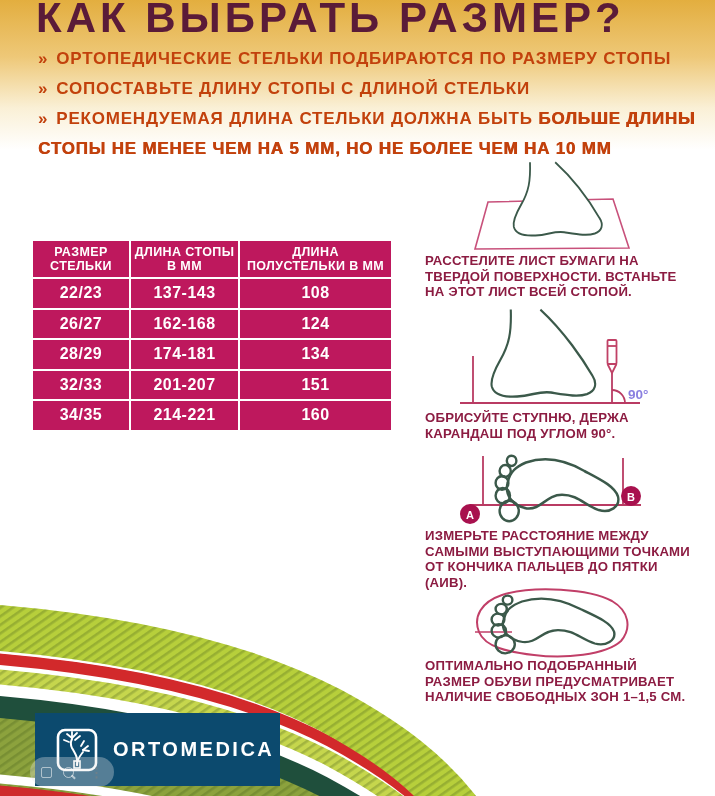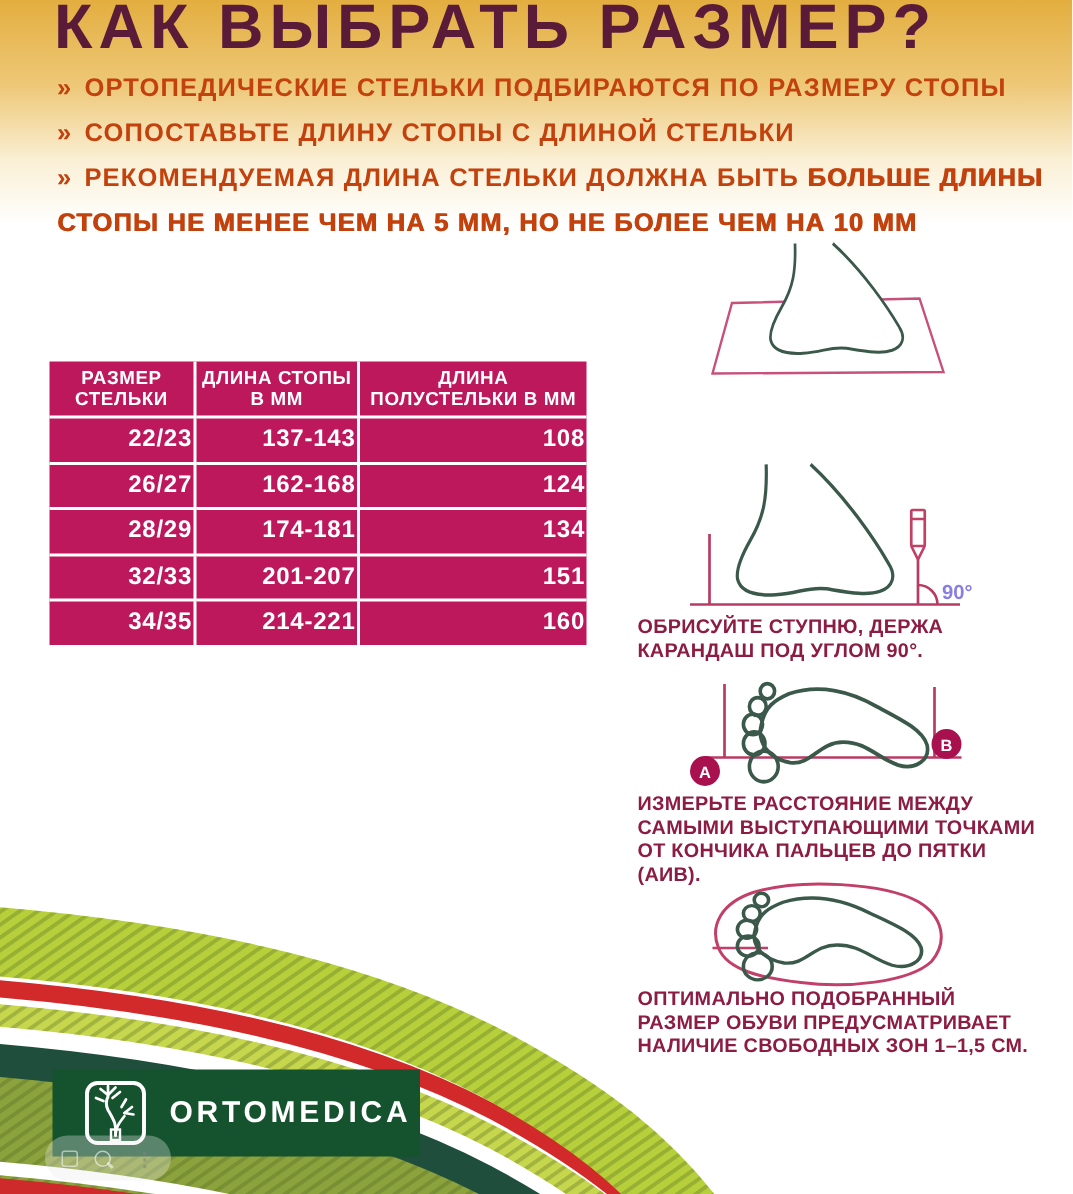--- a/index.html
+++ b/index.html
@@ -24,31 +24,31 @@
   .xbold{text-shadow:0.6px 0 0 currentColor;}
   
   .size-table{
     position:absolute;left:33px;top:241px;width:358px;
     border-collapse:collapse;border-style:hidden;background:#be185d;table-layout:fixed;
   }
   .size-table th,.size-table td{
     border:2px solid #ffffff;color:#fff;text-align:center;vertical-align:middle;
   }
   .size-table th{font-size:12.5px;font-weight:700;line-height:14px;padding:4px 2px;letter-spacing:0.4px;}
-  .size-table td{font-size:16px;font-weight:700;height:26.5px;letter-spacing:0.5px;text-align:right;}
+  .size-table td{font-size:16px;font-weight:700;height:26.5px;letter-spacing:0.5px;}
   
   .step-text{
     position:absolute;left:425px;width:268px;margin:0;
     font-size:13.2px;font-weight:700;line-height:15.6px;letter-spacing:0.2px;color:#8c1c42;
   }
   .ill{position:absolute;}
   
   .waves{position:absolute;left:0;top:598px;z-index:3;}
   .logo{
-    position:absolute;left:35px;top:713px;width:245px;height:58px;background:#14532d;z-index:4;
+    position:absolute;left:35px;top:713px;width:245px;height:73px;background:#0c4a6e;z-index:4;
     display:flex;align-items:center;padding-left:21px;box-sizing:border-box;
   }
   .logo-text{color:#fff;font-size:20px;font-weight:700;letter-spacing:2.5px;margin-left:15px;}
   .hover-toolbar{
     position:absolute;left:30px;top:757px;width:84px;height:30px;border-radius:15px;
     background:rgba(235,235,235,0.33);z-index:5;display:flex;align-items:center;
     gap:11px;padding:0 11px;box-sizing:border-box;
   }
   .ov-sq{width:9px;height:9px;border:1.6px solid rgba(250,250,250,0.55);border-radius:2px;}
   .ov-mag{width:9px;height:9px;border:1.6px solid rgba(250,250,250,0.6);border-radius:50%;position:relative;}
@@ -135,20 +135,21 @@
         <circle cx="19" cy="20" r="7"></circle>
           <circle cx="27" cy="8" r="6"></circle>
       </g>
     </defs>
   </svg>
 
   <svg class="ill" style="left:435px;top:158px" width="230" height="92" viewBox="0 0 230 92">
     <polygon points="53,44 178,41 194,90 40,91" fill="#ffffff" stroke="#c8517b" stroke-width="1.6"></polygon>
     <use href="#footside" transform="translate(62,3) scale(0.60,0.665)"></use>
   </svg>
+  <p class="step-text" style="top:253px">РАССТЕЛИТЕ ЛИСТ БУМАГИ НА ТВЕРДОЙ ПОВЕРХНОСТИ. ВСТАНЬТЕ НА ЭТОТ ЛИСТ ВСЕЙ СТОПОЙ.</p>
 
   <svg class="ill" style="left:432px;top:300px" width="235" height="106" viewBox="0 0 235 106">
     <use href="#footside" transform="translate(40,8) scale(0.705,0.79)"></use>
     <g stroke="#b93b63" stroke-width="1.8" fill="none">
       <line x1="41" y1="56" x2="41" y2="103"></line>
       <line x1="28" y1="103" x2="208" y2="103"></line>
       <line x1="180" y1="73" x2="180" y2="103"></line>
       <path d="M 193 103 A 13 13 0 0 0 180 90"></path>
     </g>
     <g stroke="#c04166" stroke-width="1.8" fill="none">

